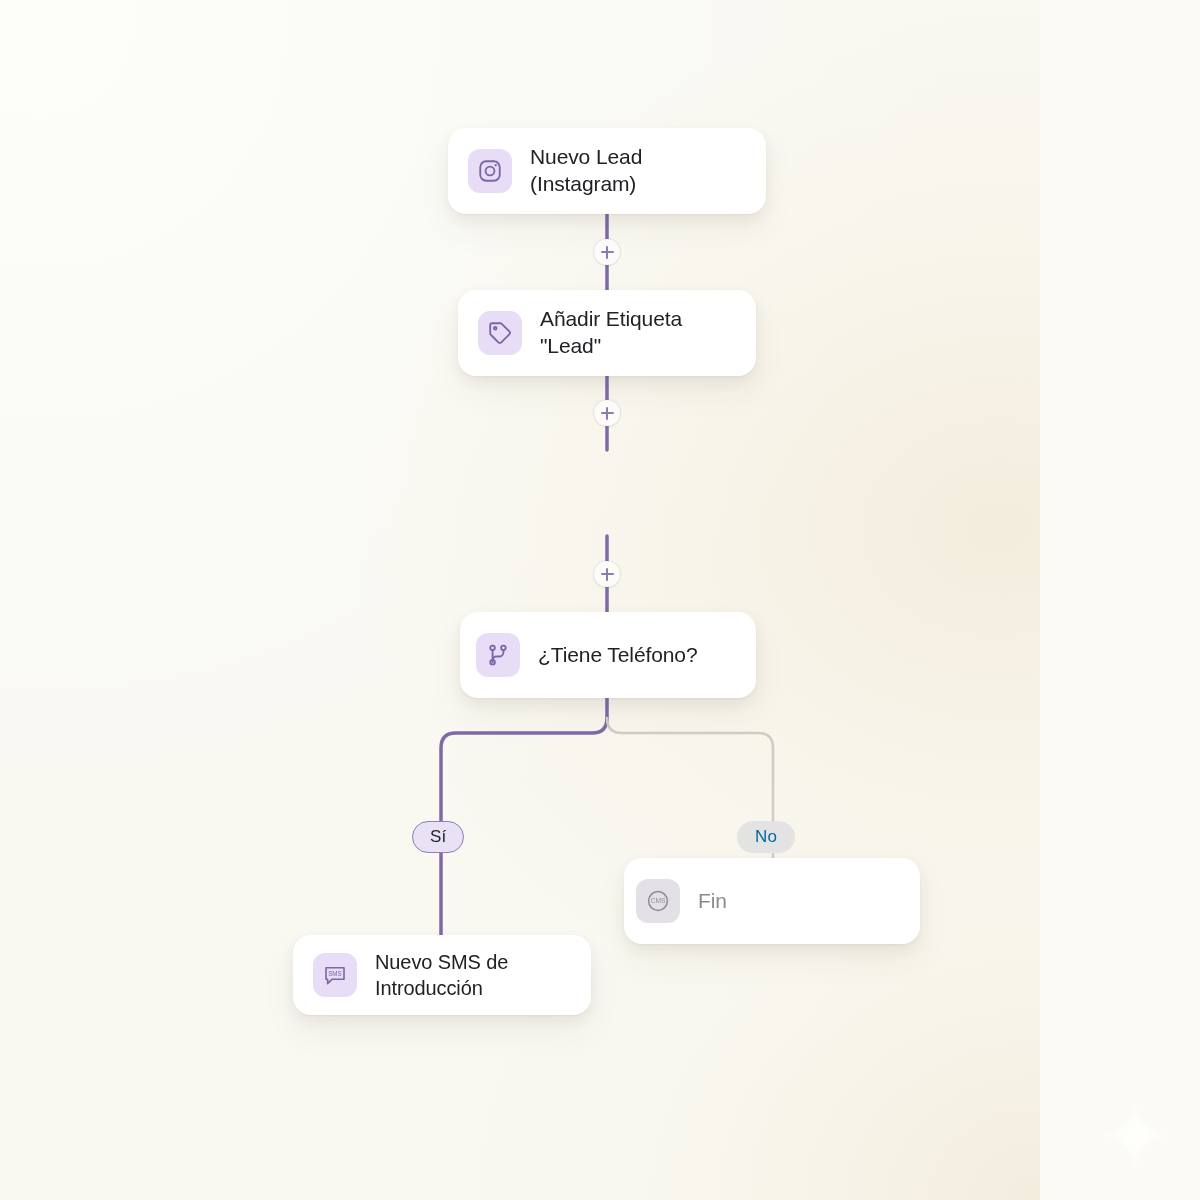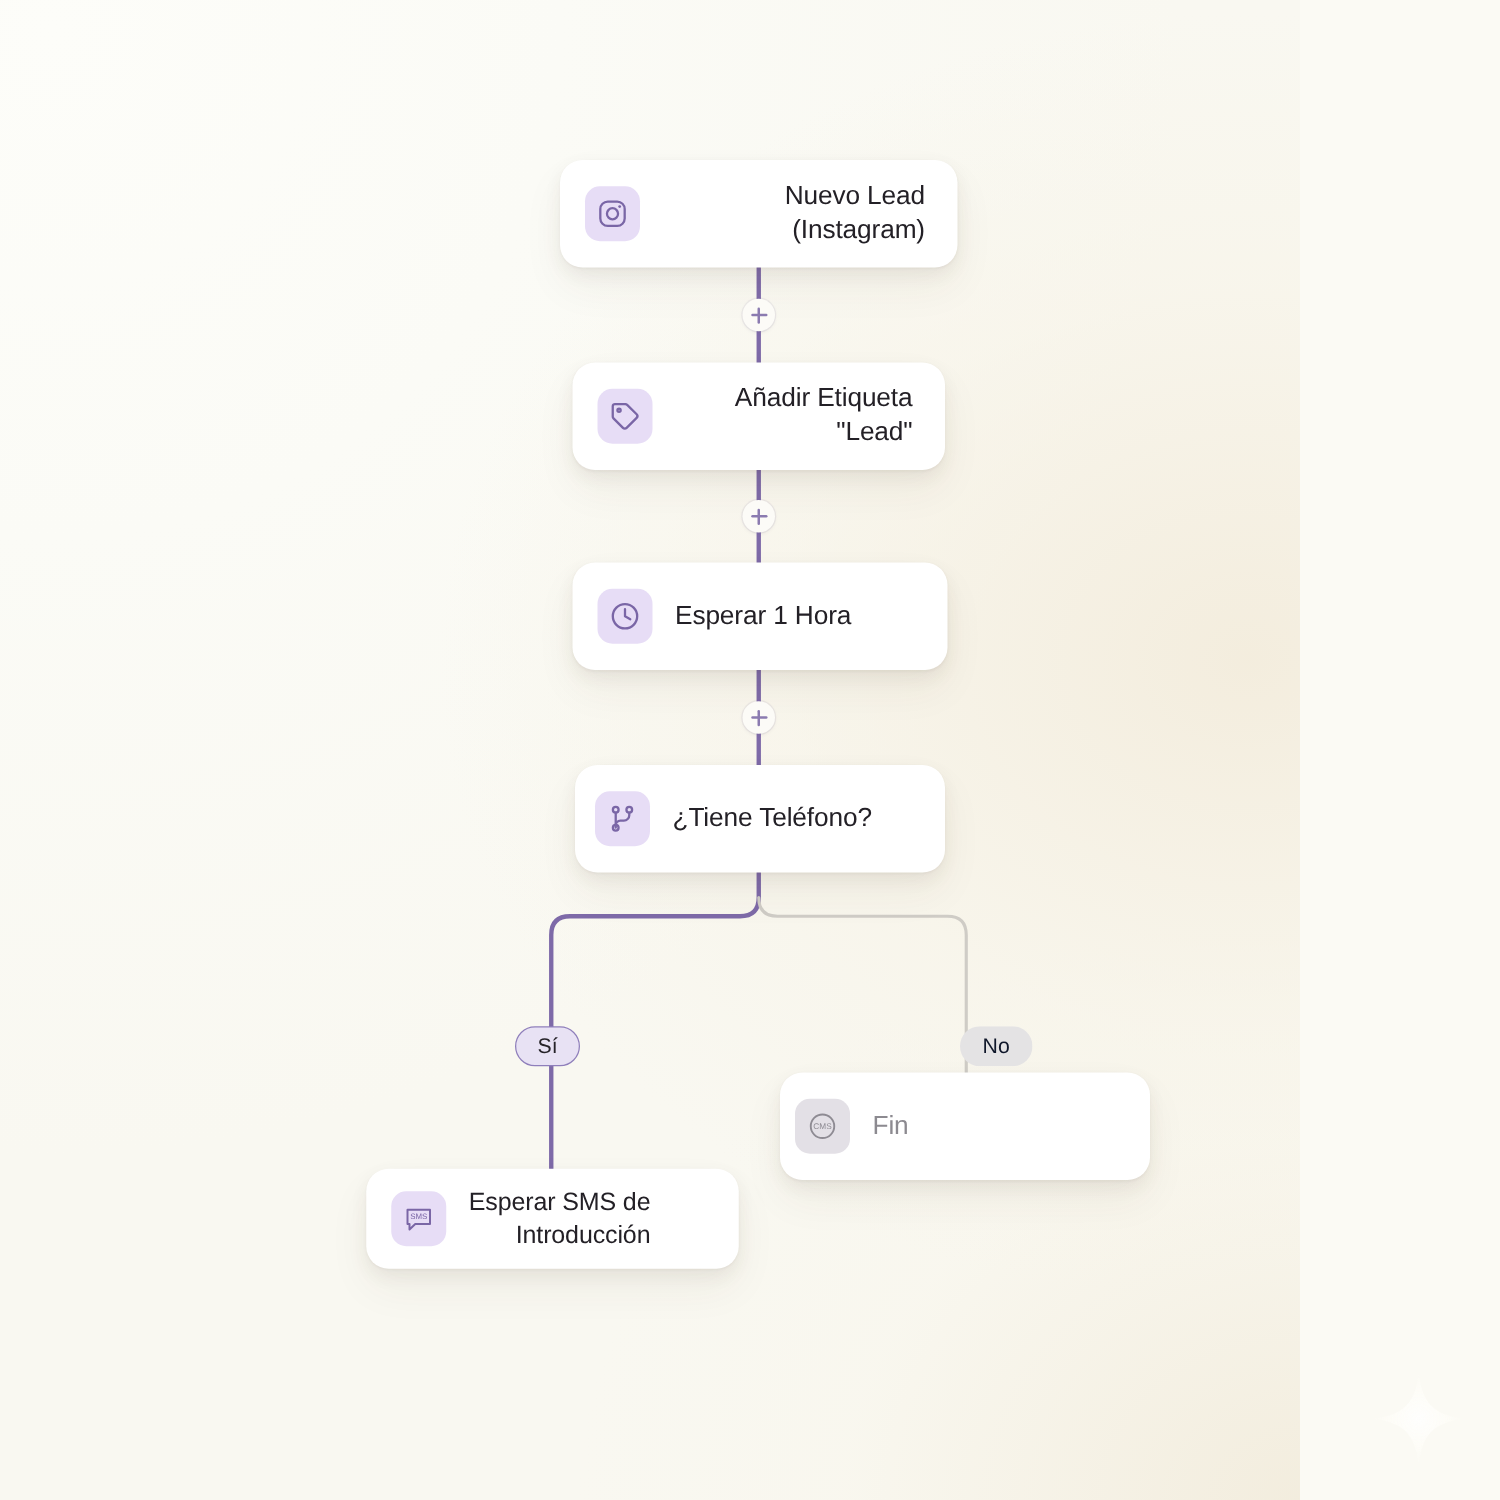--- a/index.html
+++ b/index.html
@@ -20,21 +20,20 @@
   #canvas {
     position: absolute;
     inset: 0;
     width: 1040px;
     height: 1200px;
     background:
       radial-gradient(900px 720px at 96% 44%, rgba(243,236,220,0.92) 0%, rgba(247,243,231,0.55) 42%, rgba(250,249,243,0) 72%),
       radial-gradient(760px 620px at 100% 100%, rgba(241,234,217,0.80) 0%, rgba(248,245,234,0.35) 48%, rgba(250,250,245,0) 76%),
       radial-gradient(900px 900px at 4% 2%, #fdfdf9 0%, #fbfbf6 45%, #f9f8f1 100%),
       linear-gradient(135deg, #fcfcf8 0%, #faf9f2 55%, #f6f2e6 100%);
-    text-align: right;
   }
 
   
   #sparkle {
     position: absolute;
     left: 1097px;
     top: 1097px;
     width: 76px;
     height: 76px;
     pointer-events: none;
@@ -145,25 +144,25 @@
 
   #pill-yes {
     left: 412px;
     top: 789px;
     background: #e8e2f4;
     border: 1.5px solid #8f7fbb;
     color: #262329;
   }
 
   #pill-no {
-    left: 768px;
+    left: 737px;
     top: 789px;
     background: #e4e3e4;
     border: 1.5px solid transparent;
-    color: #0f172a;
+    color: #0369a1;
   }
 </style>
 </head>
 <body>
 
 <div id="canvas">
 
   <svg id="sparkle" viewBox="0 0 100 100">
     <defs>
       <radialGradient id="spk" cx="50%" cy="50%" r="50%">
@@ -202,29 +201,20 @@
   <div class="node" id="node-tag">
     <span class="icon-box">
       <svg width="26" height="26" viewBox="0 0 24 24" fill="none" stroke="#7a66a6" stroke-width="1.7" stroke-linecap="round" stroke-linejoin="round">
         <path d="M20.6 13.2 13.2 20.6a1.9 1.9 0 0 1-2.7 0l-7-7a1.9 1.9 0 0 1-.55-1.35V4.6A1.6 1.6 0 0 1 4.6 3h7.65c.5 0 .99.2 1.35.55l7 7a1.9 1.9 0 0 1 0 2.65Z"></path>
         <circle cx="7.6" cy="7.6" r="1.2"></circle>
       </svg>
     </span>
     <span class="label">Añadir Etiqueta "Lead"</span>
   </div>
 
-  <div class="node" id="node-wait">
-    <span class="icon-box">
-      <svg width="26" height="26" viewBox="0 0 24 24" fill="none" stroke="#7a66a6" stroke-width="1.7" stroke-linecap="round" stroke-linejoin="round">
-        <circle cx="12" cy="12" r="9"></circle>
-        <polyline points="12 6.7 12 12 15.9 14.2"></polyline>
-      </svg>
-    </span>
-    <span class="label">Esperar 1 Hora</span>
-  </div>
 
   <div class="node" id="node-branch">
     <span class="icon-box">
       <svg width="26" height="26" viewBox="0 0 24 24" fill="none" stroke="#7a66a6" stroke-width="1.7" stroke-linecap="round" stroke-linejoin="round">
         <circle cx="7" cy="5.4" r="2.1"></circle>
         <circle cx="17" cy="5.4" r="2.1"></circle>
         <circle cx="7" cy="18.6" r="2.1"></circle>
         <path d="M7 7.5v11.1"></path>
         <path d="M17 7.5v1.9a4 4 0 0 1-4 4h-2.6a3.4 3.4 0 0 0-3.4 3.4"></path>
       </svg>
@@ -232,21 +222,21 @@
     <span class="label">¿Tiene Teléfono?</span>
   </div>
 
   <div class="node" id="node-sms">
     <span class="icon-box">
       <svg width="28" height="28" viewBox="0 0 28 28" fill="none" stroke="#7a66a6" stroke-width="1.6" stroke-linecap="round" stroke-linejoin="round">
         <path d="M5 6.8h18v11.4H11.2L6.6 22.6v-4.4H5Z"></path>
         <text x="14" y="14.6" font-family="Liberation Sans, sans-serif" font-size="6.3" fill="#7a66a6" stroke="none" text-anchor="middle">SMS</text>
       </svg>
     </span>
-    <span class="label">Esperar SMS de
+    <span class="label">Nuevo SMS de
 Introducción</span>
   </div>
 
   <div class="node muted" id="node-end">
     <span class="icon-box">
       <svg width="28" height="28" viewBox="0 0 28 28" fill="none" stroke="#8e8b93" stroke-width="1.5">
         <circle cx="14" cy="14" r="9.4"></circle>
         <text x="14" y="16.4" font-family="Liberation Sans, sans-serif" font-size="6.6" fill="#8e8b93" stroke="none" text-anchor="middle">CMS</text>
       </svg>
     </span>

